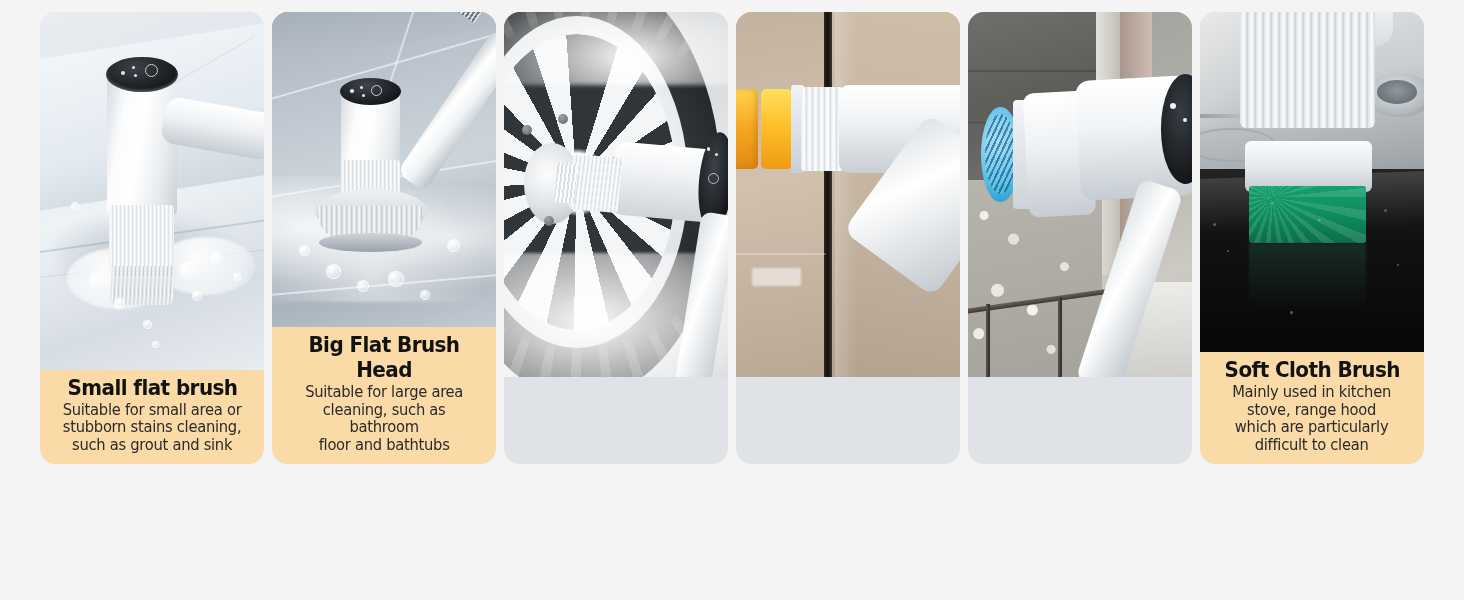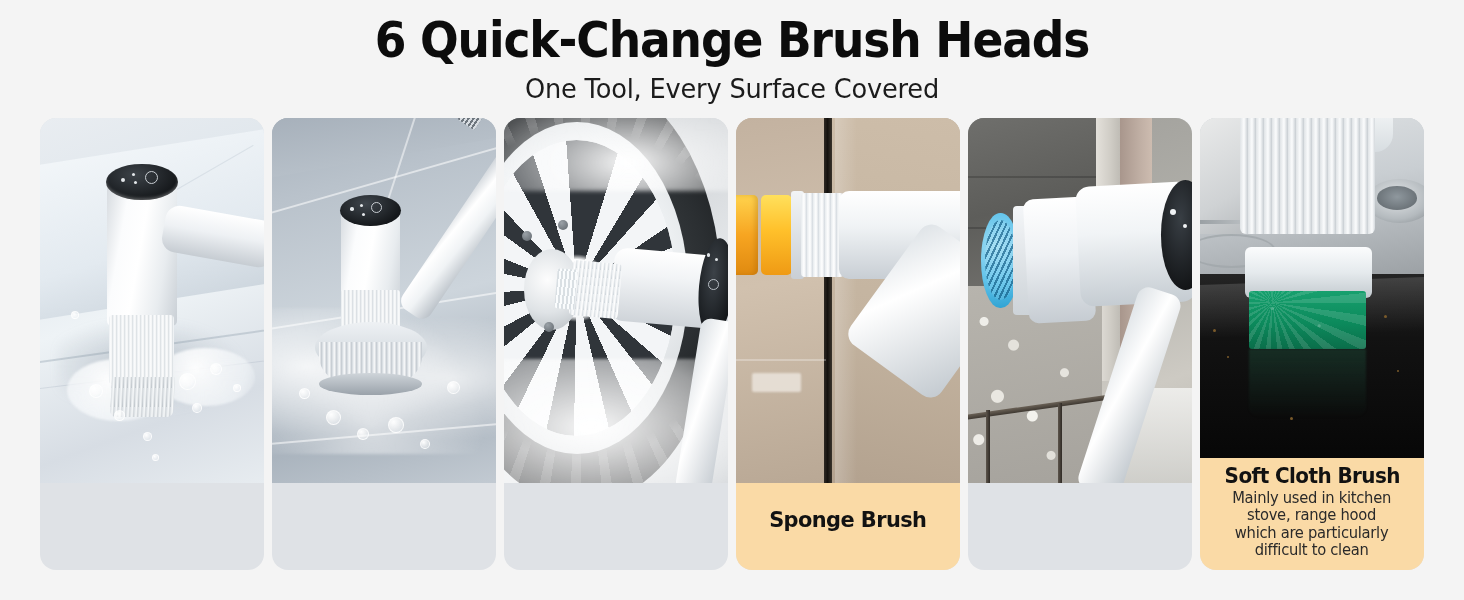--- a/index.html
+++ b/index.html
@@ -518,24 +518,20 @@
     background: linear-gradient(180deg, rgba(30,80,60,0.45), rgba(10,14,12,0.05));
     border-radius: 0 0 10px 10px;
     filter: blur(1px);
   }
 </style>
 </head>
 <body>
 
 <div class="infographic">
 
-  <div class="header">
-    <div class="main-title">6 Quick-Change Brush Heads</div>
-    <div class="sub-title">One Tool, Every Surface Covered</div>
-  </div>
 
   <div class="cards">
 
     <div class="card">
       <div class="photo p1">
         <div class="marble-slab"></div>
         <div class="marble-vein v1"></div>
           <div class="marble-vein v2"></div>
           <div class="marble-vein v3"></div>
         <div class="shadowpool"></div>
@@ -553,20 +549,26 @@
         <div class="bubble" style="left:62%;top:70%;width:17px;height:17px;"></div>
         <div class="bubble" style="left:76%;top:67%;width:12px;height:12px;"></div>
         <div class="bubble" style="left:22%;top:73%;width:14px;height:14px;"></div>
         <div class="bubble" style="left:33%;top:80%;width:11px;height:11px;"></div>
         <div class="bubble" style="left:46%;top:86%;width:9px;height:9px;"></div>
         <div class="bubble" style="left:50%;top:92%;width:7px;height:7px;"></div>
         <div class="bubble" style="left:68%;top:78%;width:10px;height:10px;"></div>
         <div class="bubble" style="left:14%;top:53%;width:8px;height:8px;"></div>
         <div class="bubble" style="left:86%;top:73%;width:8px;height:8px;"></div>
       </div>
+      <div class="caption">
+        <div class="cap-title">Small flat brush</div>
+        <div class="cap-desc">Suitable for small area or
+stubborn stains cleaning,
+such as grout and sink</div>
+      </div>
     </div>
 
     <div class="card">
       <div class="photo p2">
         <div class="topband"></div>
         <div class="tileline t1"></div>
           <div class="tileline t2"></div>
         <div class="tileline t3"></div>
           <div class="tileline t4"></div>
         <div class="foamfield"></div>
@@ -582,20 +584,27 @@
         <div class="disc"></div>
         <div class="discbristle"></div>
         <div class="discbottom"></div>
         <div class="bubble" style="left:24%;top:80%;width:15px;height:15px;"></div>
         <div class="bubble" style="left:38%;top:85%;width:12px;height:12px;"></div>
         <div class="bubble" style="left:52%;top:82%;width:16px;height:16px;"></div>
         <div class="bubble" style="left:66%;top:88%;width:10px;height:10px;"></div>
         <div class="bubble" style="left:12%;top:74%;width:11px;height:11px;"></div>
         <div class="bubble" style="left:78%;top:72%;width:13px;height:13px;"></div>
       </div>
+      <div class="caption">
+        <div class="cap-title">Big Flat Brush Head</div>
+        <div class="cap-desc">Suitable for large area
+cleaning, such as
+bathroom
+floor and bathtubs</div>
+      </div>
     </div>
 
     <div class="card">
       <div class="photo p3">
         <div class="tire"></div>
         <div class="tread"></div>
         <div class="rim"></div>
         <div class="spokes"></div>
         <div class="hub"></div>
         <div class="lug l1"></div>
@@ -622,23 +631,20 @@
         <div class="glassglint"></div>
         <div class="frame"></div>
         <div class="horizline"></div>
         <div class="tagbox"></div>
         <div class="sponge1"></div>
         <div class="sponge2"></div>
         <div class="spongecap"></div>
         <div class="ribbed"></div>
         <div class="brush-body body"></div>
         <div class="handle"></div>
-      </div>
-      <div class="caption centered">
-        <div class="cap-title">Sponge Brush</div>
       </div>
     </div>
 
     <div class="card">
       <div class="photo p5">
         <div class="darkwall"></div>
         <div class="brickline b1"></div>
           <div class="brickline b2"></div>
         <div class="pillar"></div>
         <div class="pillar2"></div>

